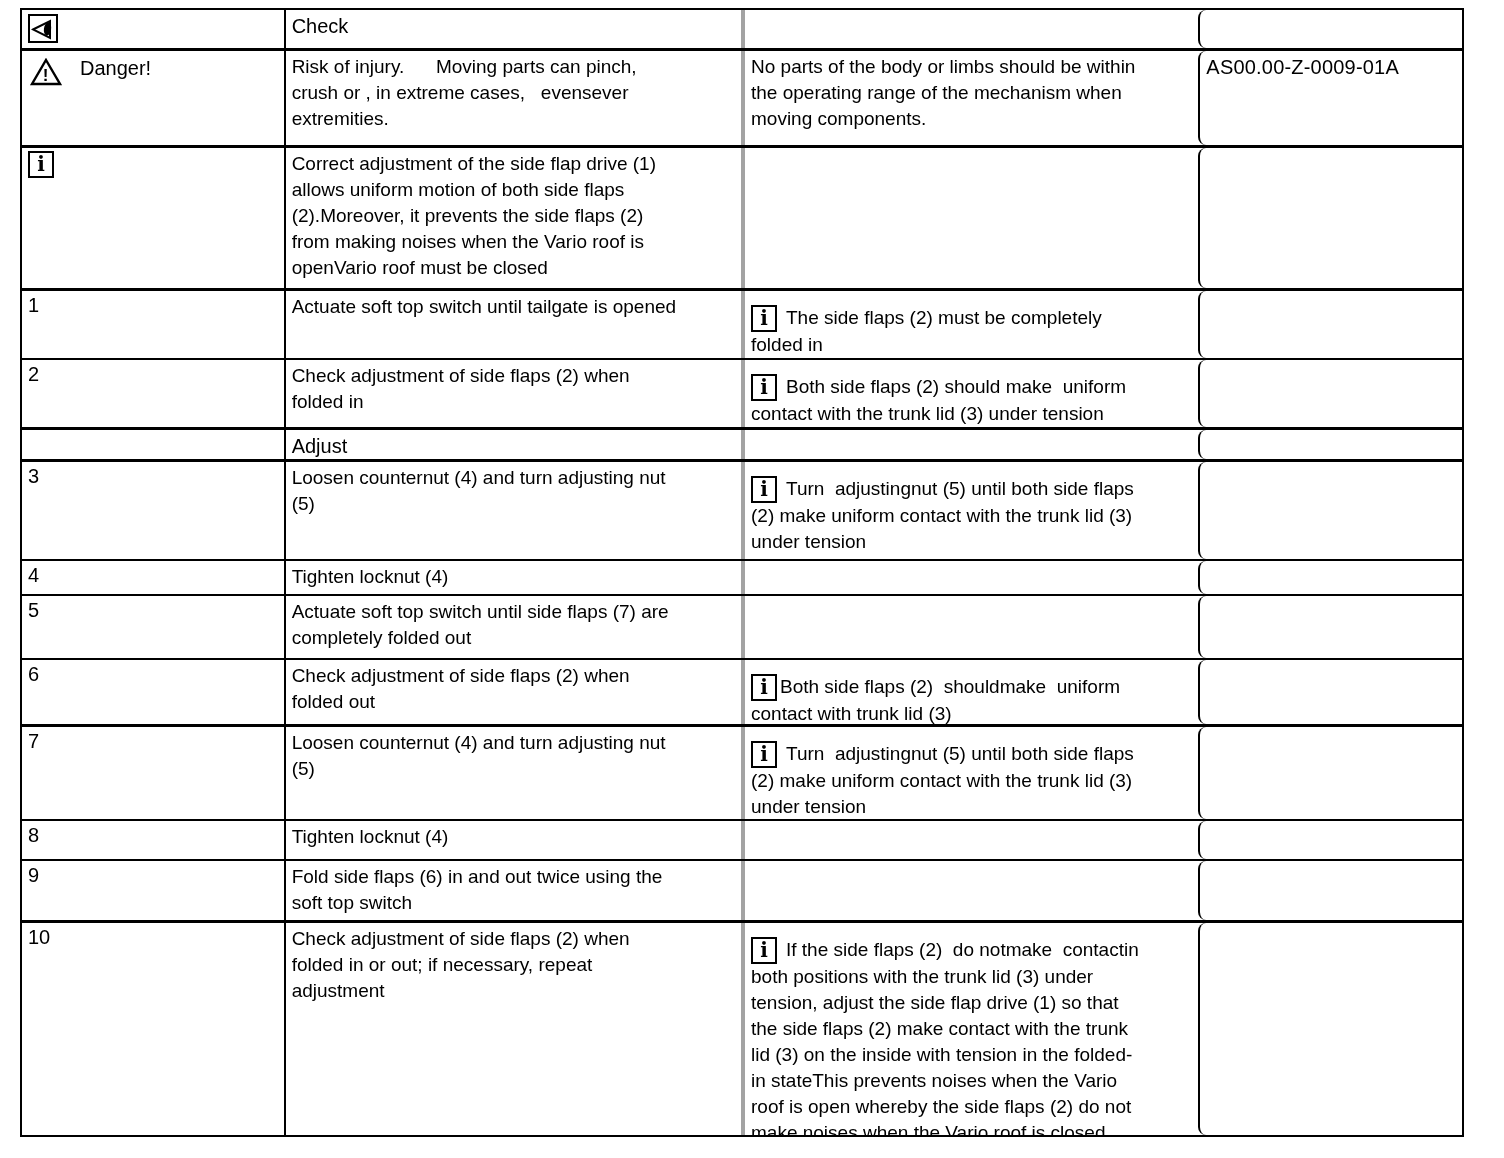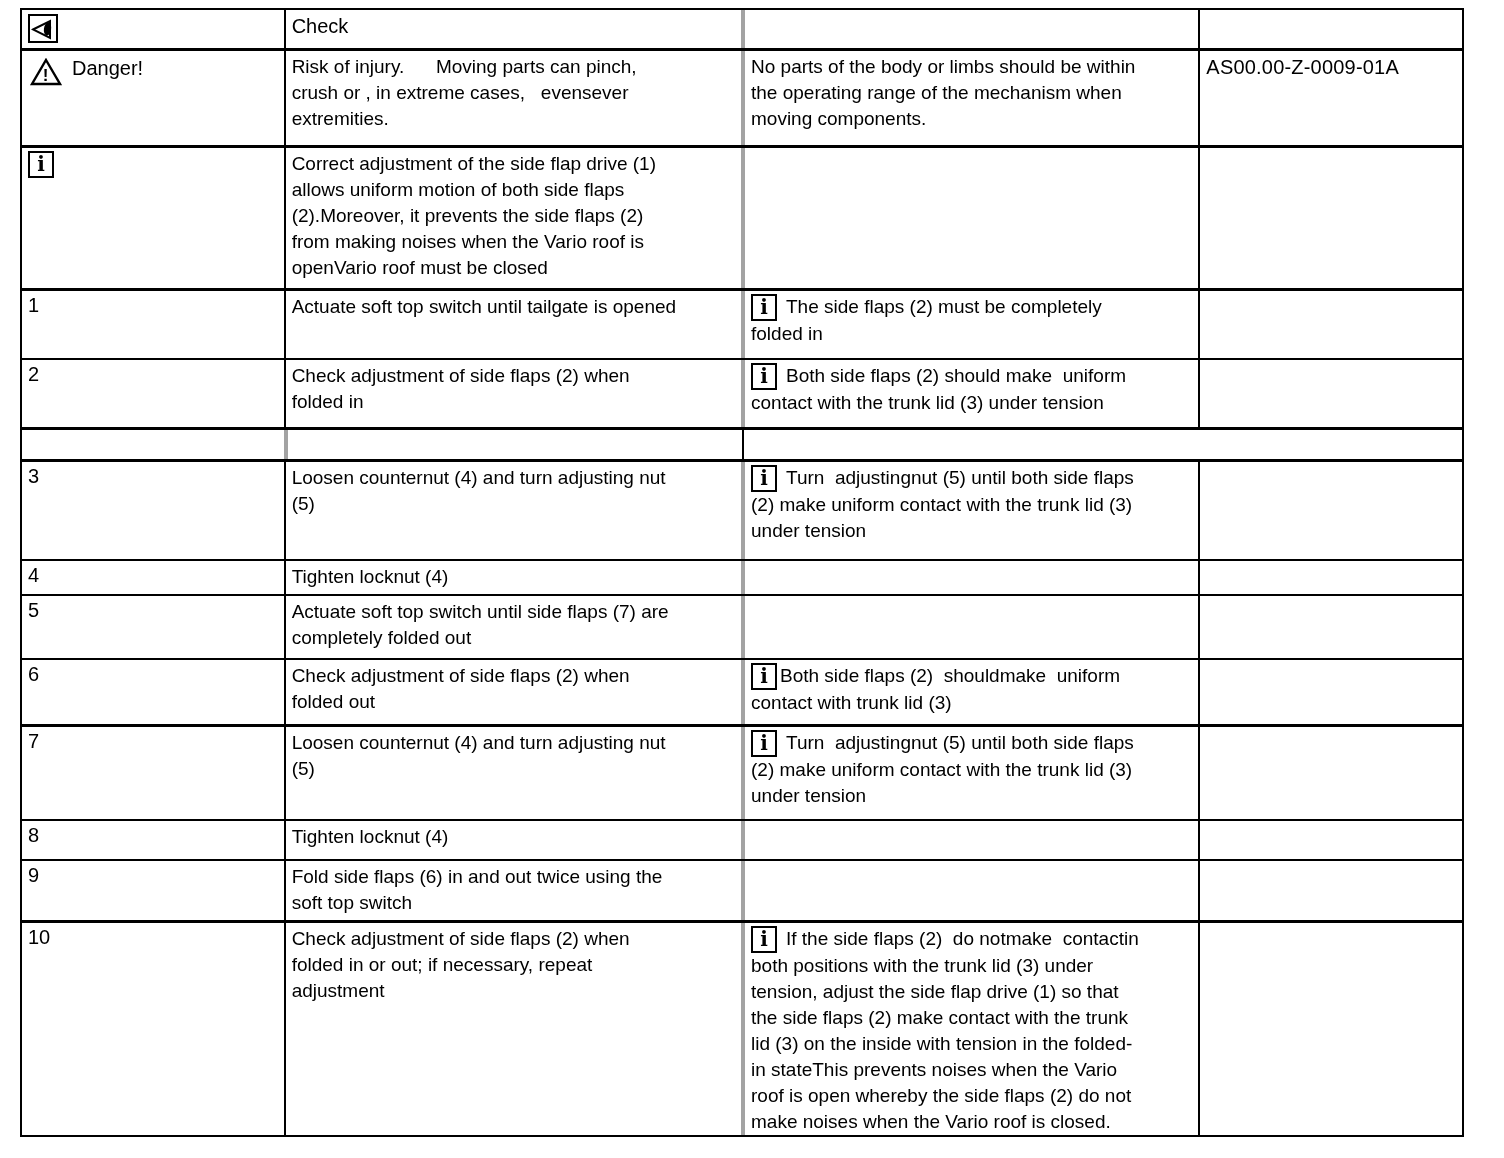--- a/index.html
+++ b/index.html
@@ -19,21 +19,21 @@
   .row.first { border-top: none; }
   .row.thick { border-top-width: 3px; }
   .cell {
     padding: 3px 4px 0 6px;
     font-size: 19px; line-height: 26px;
     overflow: hidden;
   }
   .c1 { width: 262px; }
   .c2 { width: 458px; border-left: 2px solid #000; }
   .c3 { width: 458px; border-left: 4px solid #a3a3a3; }
-  .c4 { width: 264px; border-left: 2px solid #000; }
+  .c4 { width: 264px; border-left: 2px solid #000; border-radius: 8px; }
   .pre { white-space: pre-wrap; }
   
   .r0 { height: 38px; }
   .r1 { height: 97px; }
   .r2 { height: 143px; }
   .r3 { height: 70px; }
   .r4 { height: 69px; }
   .r5 { height: 32px; }
   .r6 { height: 100px; }
   .r7 { height: 35px; }
@@ -55,23 +55,23 @@
     border: 2px solid #000;
     font-family: "DejaVu Serif", serif;
     font-weight: bold; font-size: 20px; line-height: 23px;
     text-align: center;
     vertical-align: top;
   }
   .note .ibox { margin-right: 9px; }
   .note .ibox.tight { margin-right: 3px; }
   .dangercell { display: flex; align-items: flex-start; gap: 10px; padding-top: 5px; }
   .danger-tri { margin-top: 2px; flex: 0 0 auto; }
-  .danger-label { font-size: 20px; line-height: 24px; }
+  .danger-label { font-size: 20px; line-height: 24px; margin-left: 8px; }
   .num { font-size: 20px; padding-top: 1px; }
-  .note { padding-top: 3px; }
+  .note { padding-top: 14px; }
   .note .ntext { white-space: pre-wrap; }
   .refcell { font-size: 20px; letter-spacing: 0.2px; }
   .section-label { font-size: 20px; }
 </style>
 </head>
 <body>
 
 <div class="page">
   <div class="proc-table">
 
@@ -135,20 +135,21 @@
 folded in</div>
       <div class="cell c3 note">
         <span class="ibox"><span>i</span></span><span class="ntext">Both side flaps (2) should make  uniform
 contact with the trunk lid (3) under tension</span>
       </div>
       <div class="cell c4"></div>
     </div>
 
     <div class="row thick r5">
       <div class="cell c1"></div>
+      <div class="cell c2 section-label">Adjust</div>
       <div class="cell c3"></div>
       <div class="cell c4"></div>
     </div>
 
     <div class="row thick r6">
       <div class="cell c1 num">3</div>
       <div class="cell c2 pre">Loosen counternut (4) and turn adjusting nut
 (5)</div>
       <div class="cell c3 note">
         <span class="ibox"><span>i</span></span><span class="ntext">Turn  adjustingnut (5) until both side flaps

